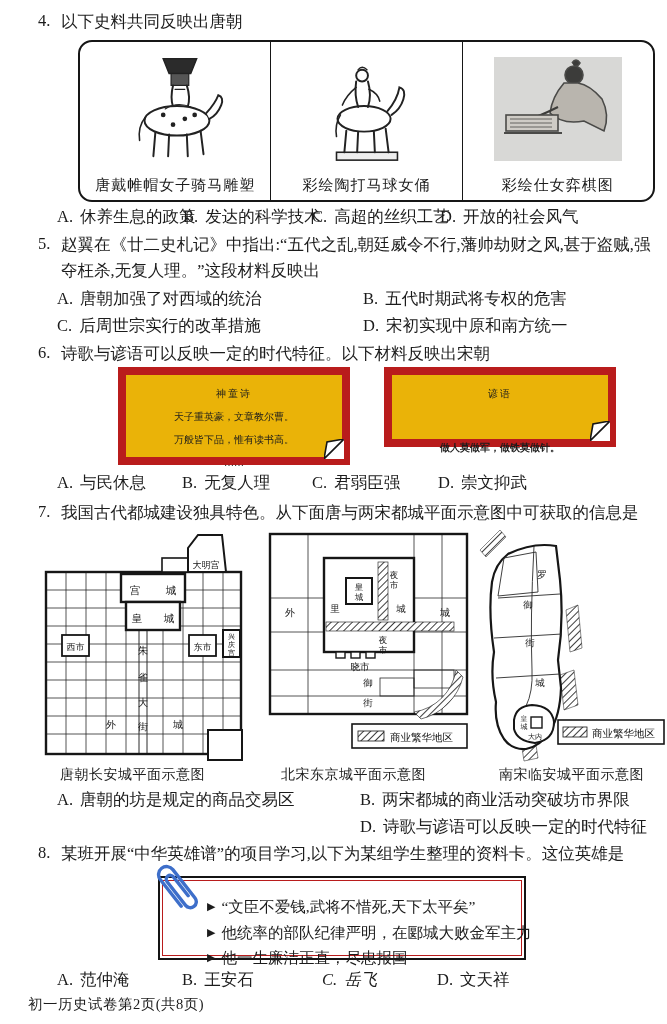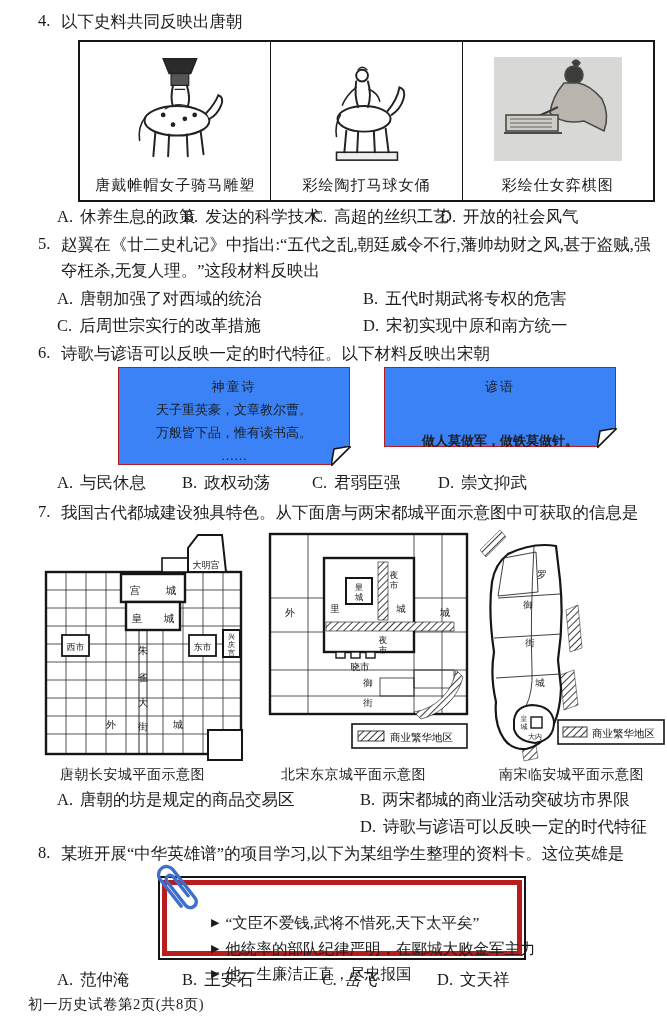--- a/index.html
+++ b/index.html
@@ -14,46 +14,46 @@
   .optrow{position:absolute;height:24px;width:667px;}
   .opt{position:absolute;white-space:nowrap;}
   .opt .lbl{margin-right:7px;}
   
   .q4table{display:flex;border:2px solid #161616;box-sizing:border-box;background:#fff;}
   .q4cell{flex:1;display:flex;flex-direction:column;align-items:center;box-sizing:border-box;}
   .q4cell + .q4cell{border-left:1.6px solid #161616;}
   .q4img{flex:1;display:flex;align-items:center;justify-content:center;width:100%;}
   .q4cap{font-size:15px;margin-bottom:5px;letter-spacing:1px;}
   
-  .note{position:absolute;border:1px solid #b91c1c;box-sizing:border-box;background:#3b82f6;
-        text-align:center;font-size:13px;line-height:23px;}
+  .note{position:absolute;border:8px solid #b91c1c;box-sizing:border-box;background:#eab308;
+        text-align:center;font-size:10px;line-height:23px;}
   .note .title{margin-top:7px;letter-spacing:2px;}
   .fold{position:absolute;right:-2px;bottom:-2px;}
   
   .dcap{font-size:14px;letter-spacing:0.5px;white-space:nowrap;}
   svg{font-family:"Liberation Serif","DejaVu Serif",serif;}
   svg text{fill:#161616;}
   
   .card-outer{border:2.5px solid #141414;padding:2px;box-sizing:border-box;background:#fff;}
-  .card-inner{border:5px solid #b91c1c;height:100%;box-sizing:border-box;
-              padding:25px 8px 0 44px;font-size:15.5px;line-height:24.5px;white-space:nowrap;}
+  .card-inner{border:1px solid #b91c1c;height:100%;box-sizing:border-box;
+              padding:13px 8px 0 44px;font-size:15.5px;line-height:24.5px;white-space:nowrap;}
   .bullet{font-size:11px;margin-right:6px;vertical-align:2px;}
   .footer{font-size:14.5px;letter-spacing:0.5px;}
 </style>
 </head>
 <body>
 
 <div id="page">
 
   <div class="abs stem" style="left:38px;top:11px;">
     <span class="qnum">4.</span>
     <span>以下史料共同反映出唐朝</span>
   </div>
 
-  <div class="abs q4table" style="left:78px;top:40px;width:577px;height:162px;">
+  <div class="abs q4table" style="left:78px;top:40px;width:577px;height:162px;border-radius:14px;">
     <div class="q4cell">
       <div class="q4img">
         <svg width="118" height="118" viewBox="0 0 120 120">
           <g stroke="#222" fill="none" stroke-width="2" stroke-linecap="round">
             <polygon points="48,9 82,9 76,24 54,24" fill="#2b2b2b" stroke-width="1.5"></polygon>
             <rect x="56" y="24" width="18" height="12" fill="#555" stroke-width="1.2"></rect>
             <path d="M58,36 Q55,48 58,58 M72,36 Q76,48 73,58"></path>
             <path d="M60,40 L70,40" stroke-width="1.2"></path>
             <ellipse cx="62" cy="72" rx="33" ry="15" fill="#fff"></ellipse>
             <path d="M92,64 Q101,54 104,46 Q110,48 107,56 Q103,66 95,70" fill="#fff"></path>
@@ -149,21 +149,21 @@
     <div class="title">谚语</div>
     <div style="margin-top:31px;font-weight:bold;">做人莫做军，做铁莫做针。</div>
     <svg class="fold" width="20" height="20" viewBox="0 0 20 20">
       <polygon points="0,20 20,20 20,0" fill="#fff"></polygon>
       <polygon points="0,20 20,0 3,3" fill="#fff" stroke="#161616" stroke-width="1.6"></polygon>
     </svg>
   </div>
 
   <div class="optrow" style="top:472px;">
     <span class="opt" style="left:57px;"><span class="lbl">A.</span><span>与民休息</span></span>
-    <span class="opt" style="left:182px;"><span class="lbl">B.</span><span>政权动荡</span></span>
+    <span class="opt" style="left:182px;"><span class="lbl">B.</span><span>无复人理</span></span>
     <span class="opt" style="left:312px;"><span class="lbl">C.</span><span>君弱臣强</span></span>
     <span class="opt" style="left:438px;"><span class="lbl">D.</span><span>崇文抑武</span></span>
   </div>
 
   <div class="abs stem" style="left:38px;top:502px;">
     <span class="qnum">7.</span>
     <span>我国古代都城建设独具特色。从下面唐与两宋都城平面示意图中可获取的信息是</span>
   </div>
 
   <svg class="abs" style="left:38px;top:532px;" width="215" height="232" viewBox="0 0 215 232">

